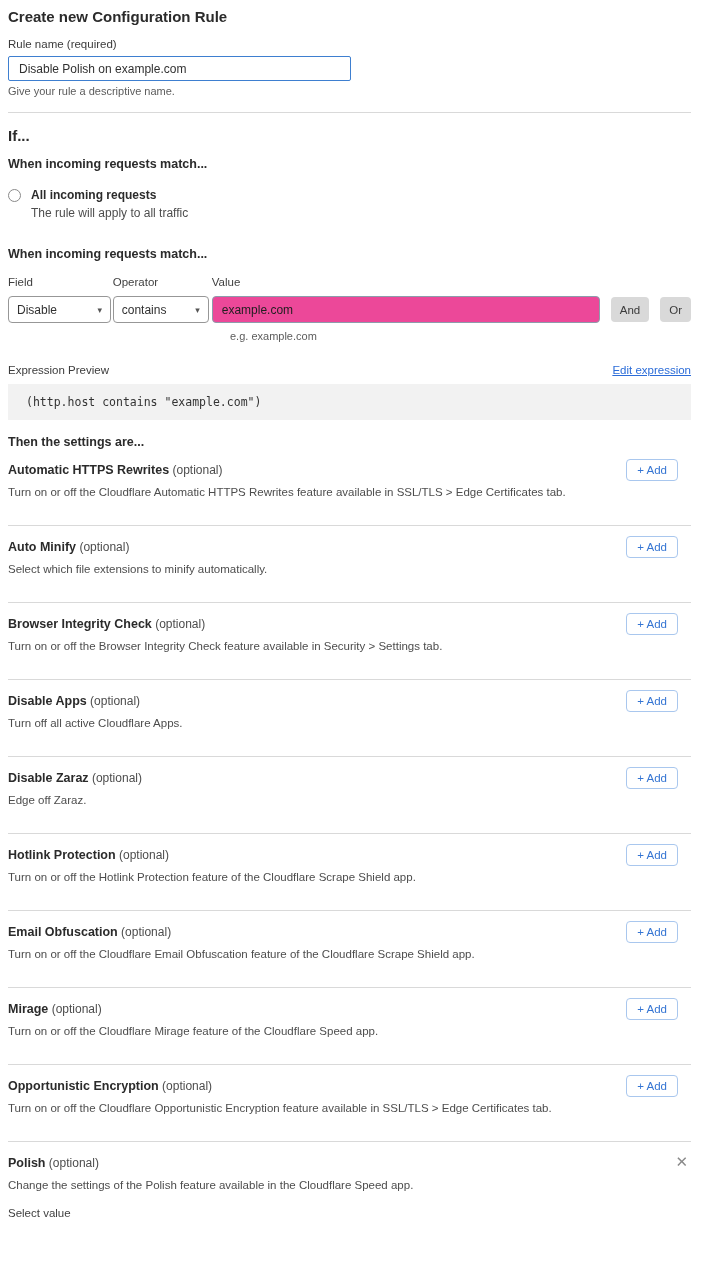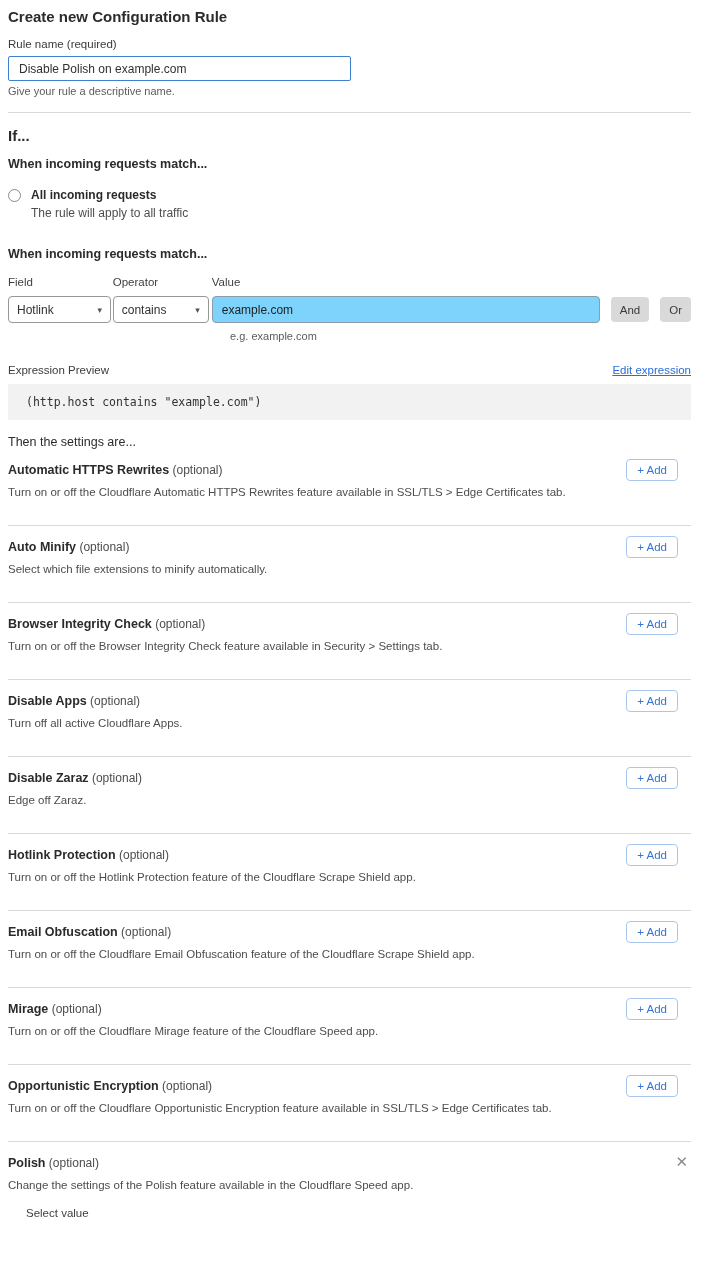--- a/index.html
+++ b/index.html
@@ -47,59 +47,59 @@
   .select-box {
     height:27px; border:1px solid #979797; border-radius:4px; background:#fff;
     display:flex; align-items:center; padding:0 8px; font-size:12px; color:#313131;
     justify-content:space-between; cursor:pointer;
   }
   .select-box .caret { font-size:9px; color:#555; margin-left:6px; }
   .sel-field { width:103px; }
   .sel-operator { width:96px; }
   .value-input {
     width:388px; height:27px; border:1px solid #8d9cab; border-radius:4px;
-    background:#7dd3fc; padding:0 9px; font-size:12px; color:#1f1f1f; outline:none;
+    background:#ec4899; padding:0 9px; font-size:12px; color:#1f1f1f; outline:none;
     font-family:"Liberation Sans", sans-serif;
   }
   .andor { display:flex; align-items:flex-end; padding-bottom:1px; }
   .andor button {
     border:none; background:#d9d9d9; color:#3b3b3b; font-size:11.5px;
     border-radius:4px; height:25px; padding:0 9px; margin-left:11px; cursor:pointer;
     font-family:"Liberation Sans", sans-serif;
   }
   .value-helper { font-size:11px; color:#5c5c5c; margin:7px 0 0 222px; }
 
   .expr-row { display:flex; justify-content:space-between; align-items:baseline; margin-top:22px; }
   .expr-label { font-size:11.5px; color:#3b3b3b; }
   .edit-link { font-size:11.5px; color:#2b6cd8; text-decoration:underline; cursor:pointer; }
   .code-block {
     margin-top:8px; background:#f2f2f2; padding:11px 18px;
     font-family:"DejaVu Sans Mono", monospace; font-size:11.5px; color:#333;
     margin-right:0;
   }
 
-  .then-heading { font-size:12.5px; font-weight:normal; margin-top:15px; color:#2b2b2b; }
+  .then-heading { font-size:12.5px; font-weight:bold; margin-top:15px; color:#2b2b2b; }
 
   .setting-row { position:relative; padding:14px 0 26px 0; border-bottom:1px solid #d9d9d9; }
   .setting-row.no-border { border-bottom:none; }
   .setting-title { font-size:12.5px; font-weight:bold; color:#2b2b2b; }
   .optional { font-size:12px; color:#4d4d4d; font-weight:normal; }
   .setting-desc { font-size:11.5px; color:#4d4d4d; margin-top:9px; line-height:13px; }
   .add-btn {
     position:absolute; right:13px; top:10px;
     background:#fff; border:1px solid #a9c7ee; border-radius:4px;
     color:#3575d3; font-size:11.5px; padding:4px 10px; cursor:pointer;
     font-family:"Liberation Sans", sans-serif;
   }
   .close-btn {
     position:absolute; right:3px; top:13px; border:none; background:none;
     color:#8a8a8a; font-size:15px; line-height:14px; cursor:pointer; padding:0;
     font-family:"Liberation Sans", sans-serif;
   }
-  .polish-select-label { font-size:11.5px; color:#3f3f3f; margin-top:15px;margin-left:18px; }
+  .polish-select-label { font-size:11.5px; color:#3f3f3f; margin-top:15px; }
 </style>
 </head>
 <body>
 
 <div class="container">
 
   <h1 class="page-title">Create new Configuration Rule</h1>
 
   <div class="field-label">Rule name (required)</div>
   <input class="rule-name-input" type="text" value="Disable Polish on example.com" style="">
@@ -118,21 +118,21 @@
     </span>
   </div>
 
 
   <div class="match-heading" style="margin-top:27px;">When incoming requests match...</div>
 
   <div class="matcher-grid">
     <div class="col-field">
       <div class="mini-label">Field</div>
       <div class="select-box sel-field">
-        <span>Hotlink</span>
+        <span>Disable</span>
         <span class="caret">▾</span>
       </div>
     </div>
     <div class="col-operator">
       <div class="mini-label">Operator</div>
       <div class="select-box sel-operator">
         <span>contains</span>
         <span class="caret">▾</span>
       </div>
     </div>

